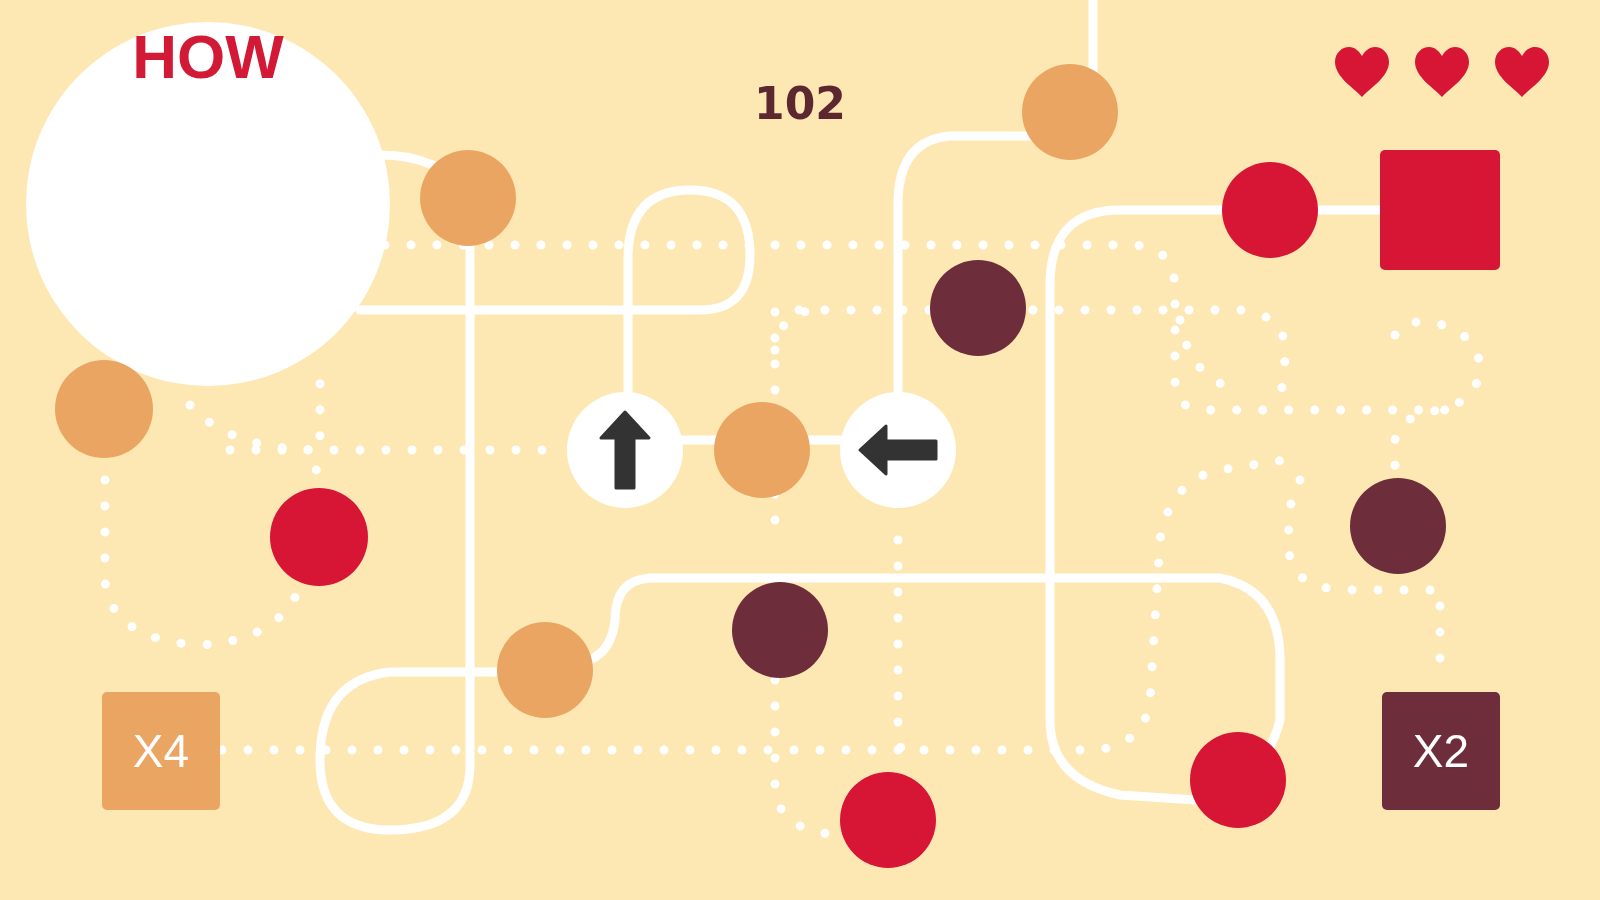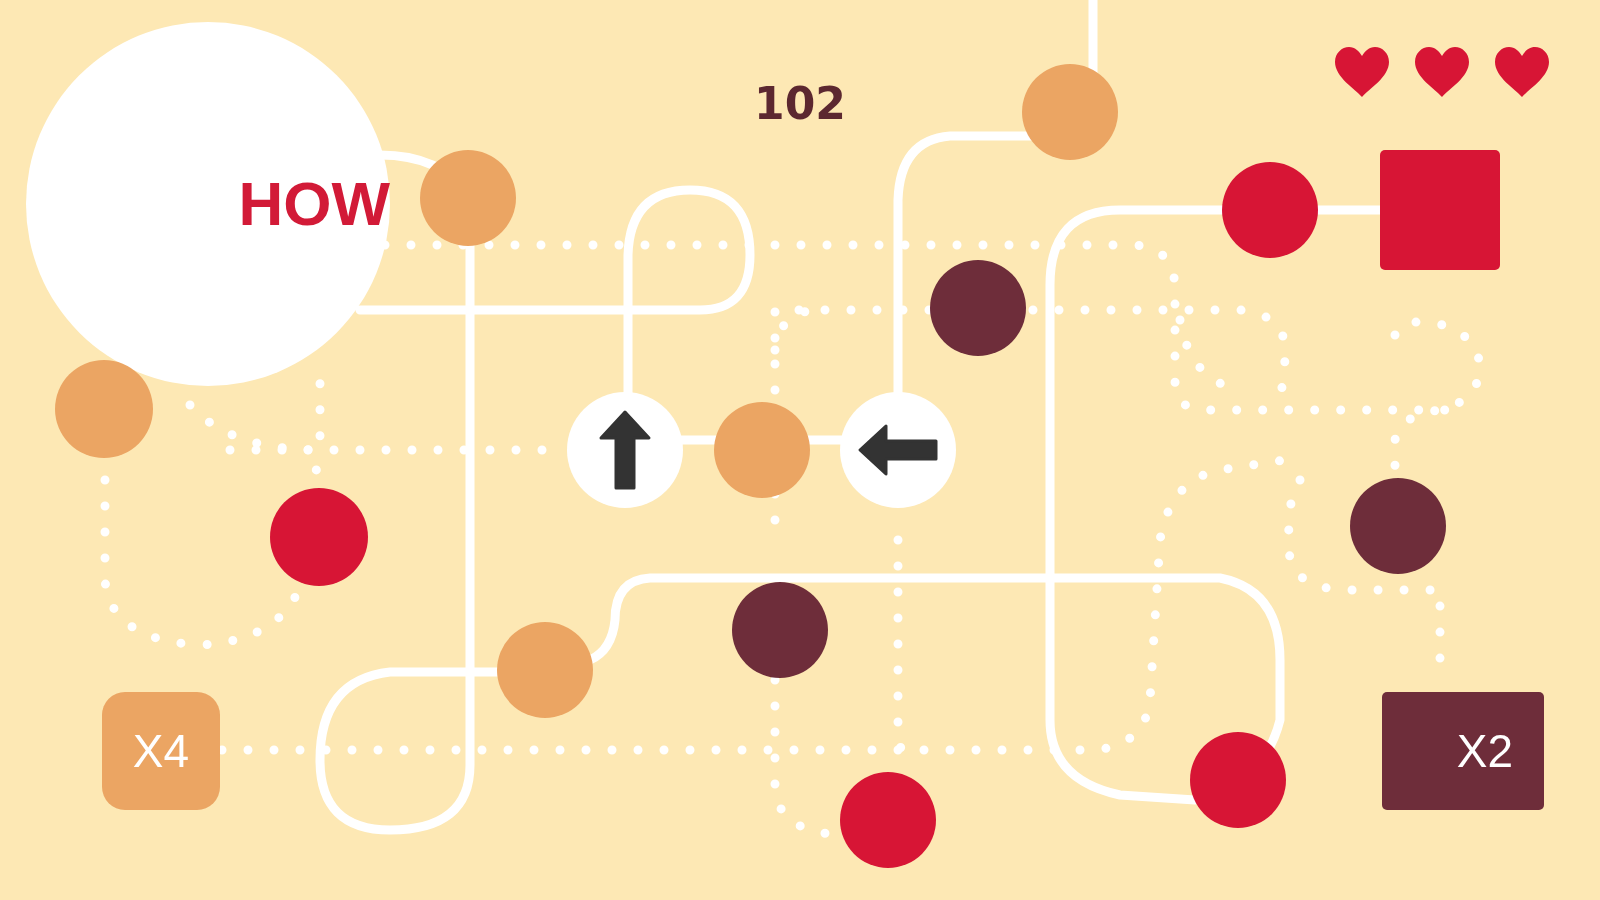--- a/index.html
+++ b/index.html
@@ -23,21 +23,21 @@
     .score {
       position: absolute; left: 700px; top: 42px; width: 200px; text-align: center;
       font-size: 44px; font-weight: bold; color: #5c2830;
       font-family: "DejaVu Sans", sans-serif;
       margin-top: 36px;
     }
     .hearts { position: absolute; left: 1333px; top: 45px; display: flex; gap: 22px; }
     .heart { width: 58px; height: 54px; }
     .bubble {
       position: absolute; left: 26px; top: 22px; width: 364px; height: 364px; border-radius: 50%;
-      background: #ffffff; display: flex; flex-direction: column; align-items: flex-end; justify-content: center;
+      background: #ffffff; display: flex; flex-direction: row; align-items: flex-start; justify-content: center;
     }
     .bubble span {
       color: #d21a37; font-weight: bold; font-size: 62px; line-height: 70px; display: block;
       font-family: "Liberation Sans", sans-serif; letter-spacing: 0px;
     }
     .square {
       position: absolute; width: 118px; height: 118px; border-radius: 5px;
       display: flex; align-items: center; justify-content: center;
       color: #ffffff; font-size: 46px; font-family: "Liberation Sans", sans-serif;
     }
@@ -90,24 +90,24 @@
     <svg class="heart" viewBox="0 0 58 54">
         <path d="M29 52 C22 44 2 32 2 17 C2 8 9 2 16 2 C22 2 26 6 29 11 C32 6 36 2 42 2 C49 2 56 8 56 17 C56 32 36 44 29 52 Z" fill="#d71535"></path>
       </svg>
     <svg class="heart" viewBox="0 0 58 54">
         <path d="M29 52 C22 44 2 32 2 17 C2 8 9 2 16 2 C22 2 26 6 29 11 C32 6 36 2 42 2 C49 2 56 8 56 17 C56 32 36 44 29 52 Z" fill="#d71535"></path>
       </svg>
   </div>
 
   <div class="goal"></div>
 
-  <div class="square" style="left:102px; top:692px; background:#eba563;border-radius:23px;">
+  <div class="square" style="left:102px; top:692px; background:#eba563;">
     <span>X4</span>
   </div>
-  <div class="square" style="left:1382px; top:692px; background:#6e2d3a;padding-left:44px;">
+  <div class="square" style="left:1382px; top:692px; background:#6e2d3a;">
     <span>X2</span>
   </div>
 
   <div class="arrow-node" style="left:567px; top:392px;">
     <svg width="60" height="84" viewBox="0 0 60 84">
       <path d="M30 4 L54 30 L39 30 L39 80 L21 80 L21 30 L6 30 Z" fill="#333333" stroke="#333333" stroke-width="3" stroke-linejoin="round"></path>
     </svg>
   </div>
   <div class="arrow-node" style="left:840px; top:392px;">
     <svg width="84" height="60" viewBox="0 0 84 60">

